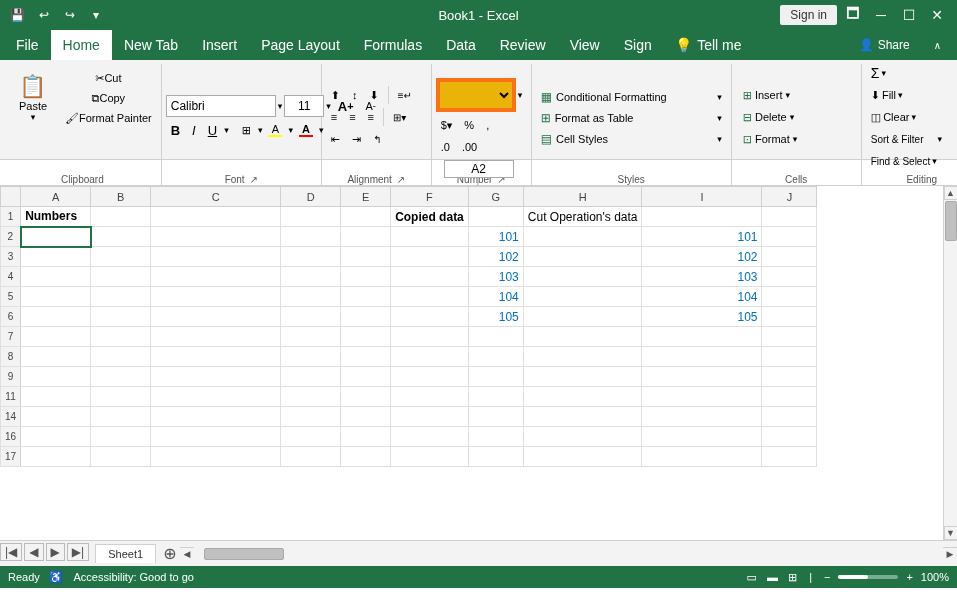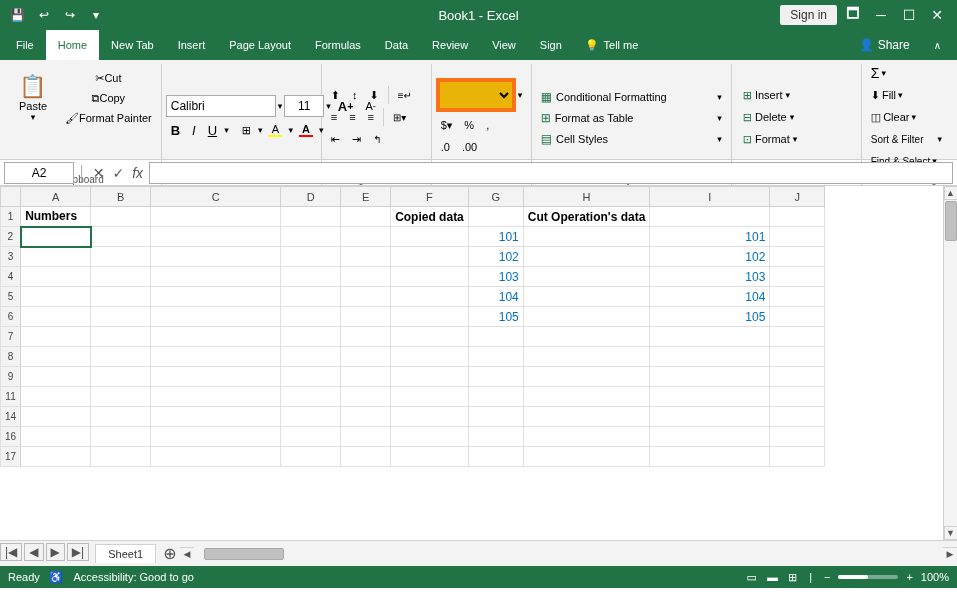--- a/index.html
+++ b/index.html
@@ -37,21 +37,21 @@
       height: 30px;
       display: flex;
       align-items: stretch;
       padding: 0 4px;
     }
     .menu-item {
       padding: 0 12px;
       display: flex;
       align-items: center;
       cursor: pointer;
-      font-size: 11px;
+      font-size: 14px;
       white-space: nowrap;
     }
     .menu-item.active { background: white; color: #217346; }
 
     
     .ribbon {
       background: #f3f3f3;
       border-bottom: 1px solid #d0d0d0;
       height: 100px;
       display: flex;
@@ -112,20 +112,21 @@
 
     
     .formula-bar {
       height: 26px;
       display: flex;
       align-items: center;
       border-bottom: 1px solid #d0d0d0;
       background: white;
       padding: 0 4px;
       gap: 4px;
+      flex-direction: column;
     }
     .cell-ref-box {
       width: 70px; height: 22px; border: 1px solid #aaa; font-size: 12px; padding: 1px 4px; text-align: center; background: white;
     }
     .formula-divider { color: #aaa; font-size: 14px; }
     .formula-icons { display: flex; gap: 4px; align-items: center; }
     .formula-icon { cursor: pointer; color: #555; font-size: 14px; padding: 2px; }
     .formula-input {
       flex: 1; height: 22px; border: 1px solid #aaa; font-size: 12px; padding: 1px 4px; background: white;
     }
@@ -531,21 +532,21 @@
           <tbody id="grid-body">
           <tr>
                 <td style="background: rgb(243, 243, 243); text-align: center; font-size: 10px; color: rgb(68, 68, 68); border-right: 1px solid rgb(208, 208, 208);">1</td>
                 <td style="font-weight: bold;">Numbers</td>
                 <td></td>
                 <td></td>
                 <td></td>
                 <td></td>
                 <td style="font-weight: bold; text-align: left;">Copied data</td>
                 <td></td>
-                <td style="font-weight: bold; ">Cut Operation's data</td>
+                <td style="font-weight: normal; ">Cut Operation's data</td>
                 <td></td>
                 <td></td>
               </tr>
               <tr>
                 <td style="background: rgb(243, 243, 243); text-align: center; font-size: 10px; color: rgb(68, 68, 68); border-right: 1px solid rgb(208, 208, 208);">2</td>
                 <td style="border: 2px solid rgb(33, 115, 70); outline: none;"></td>
                 <td></td>
                 <td></td>
                 <td></td>
                 <td></td>

